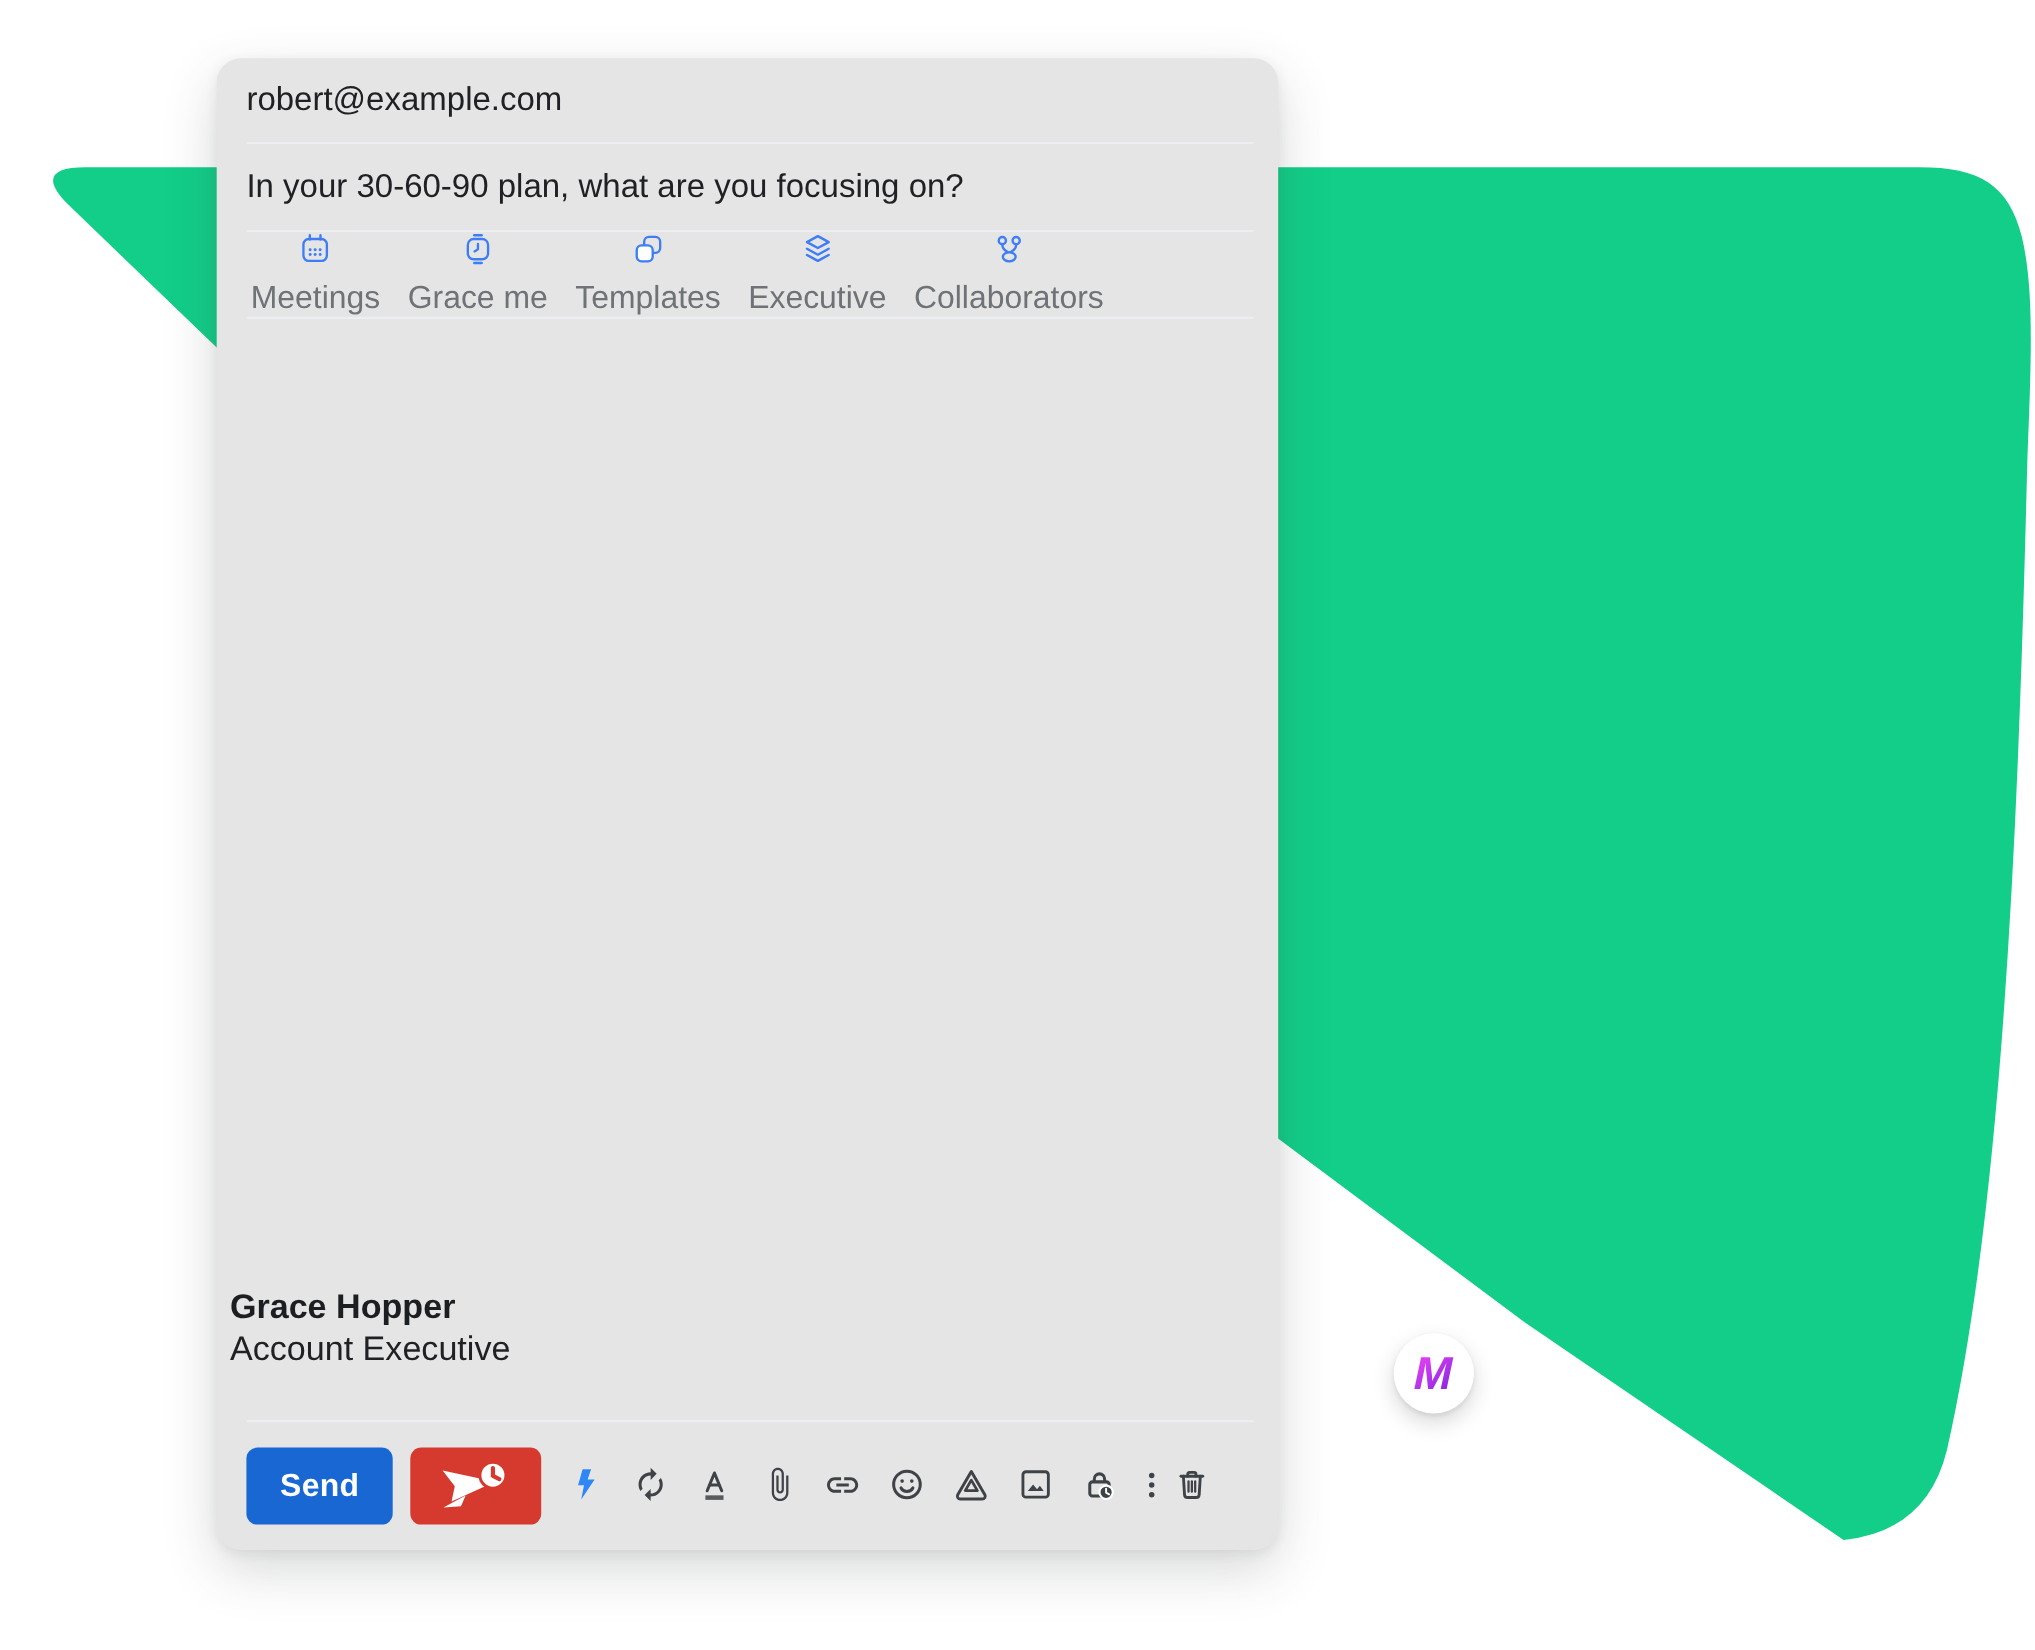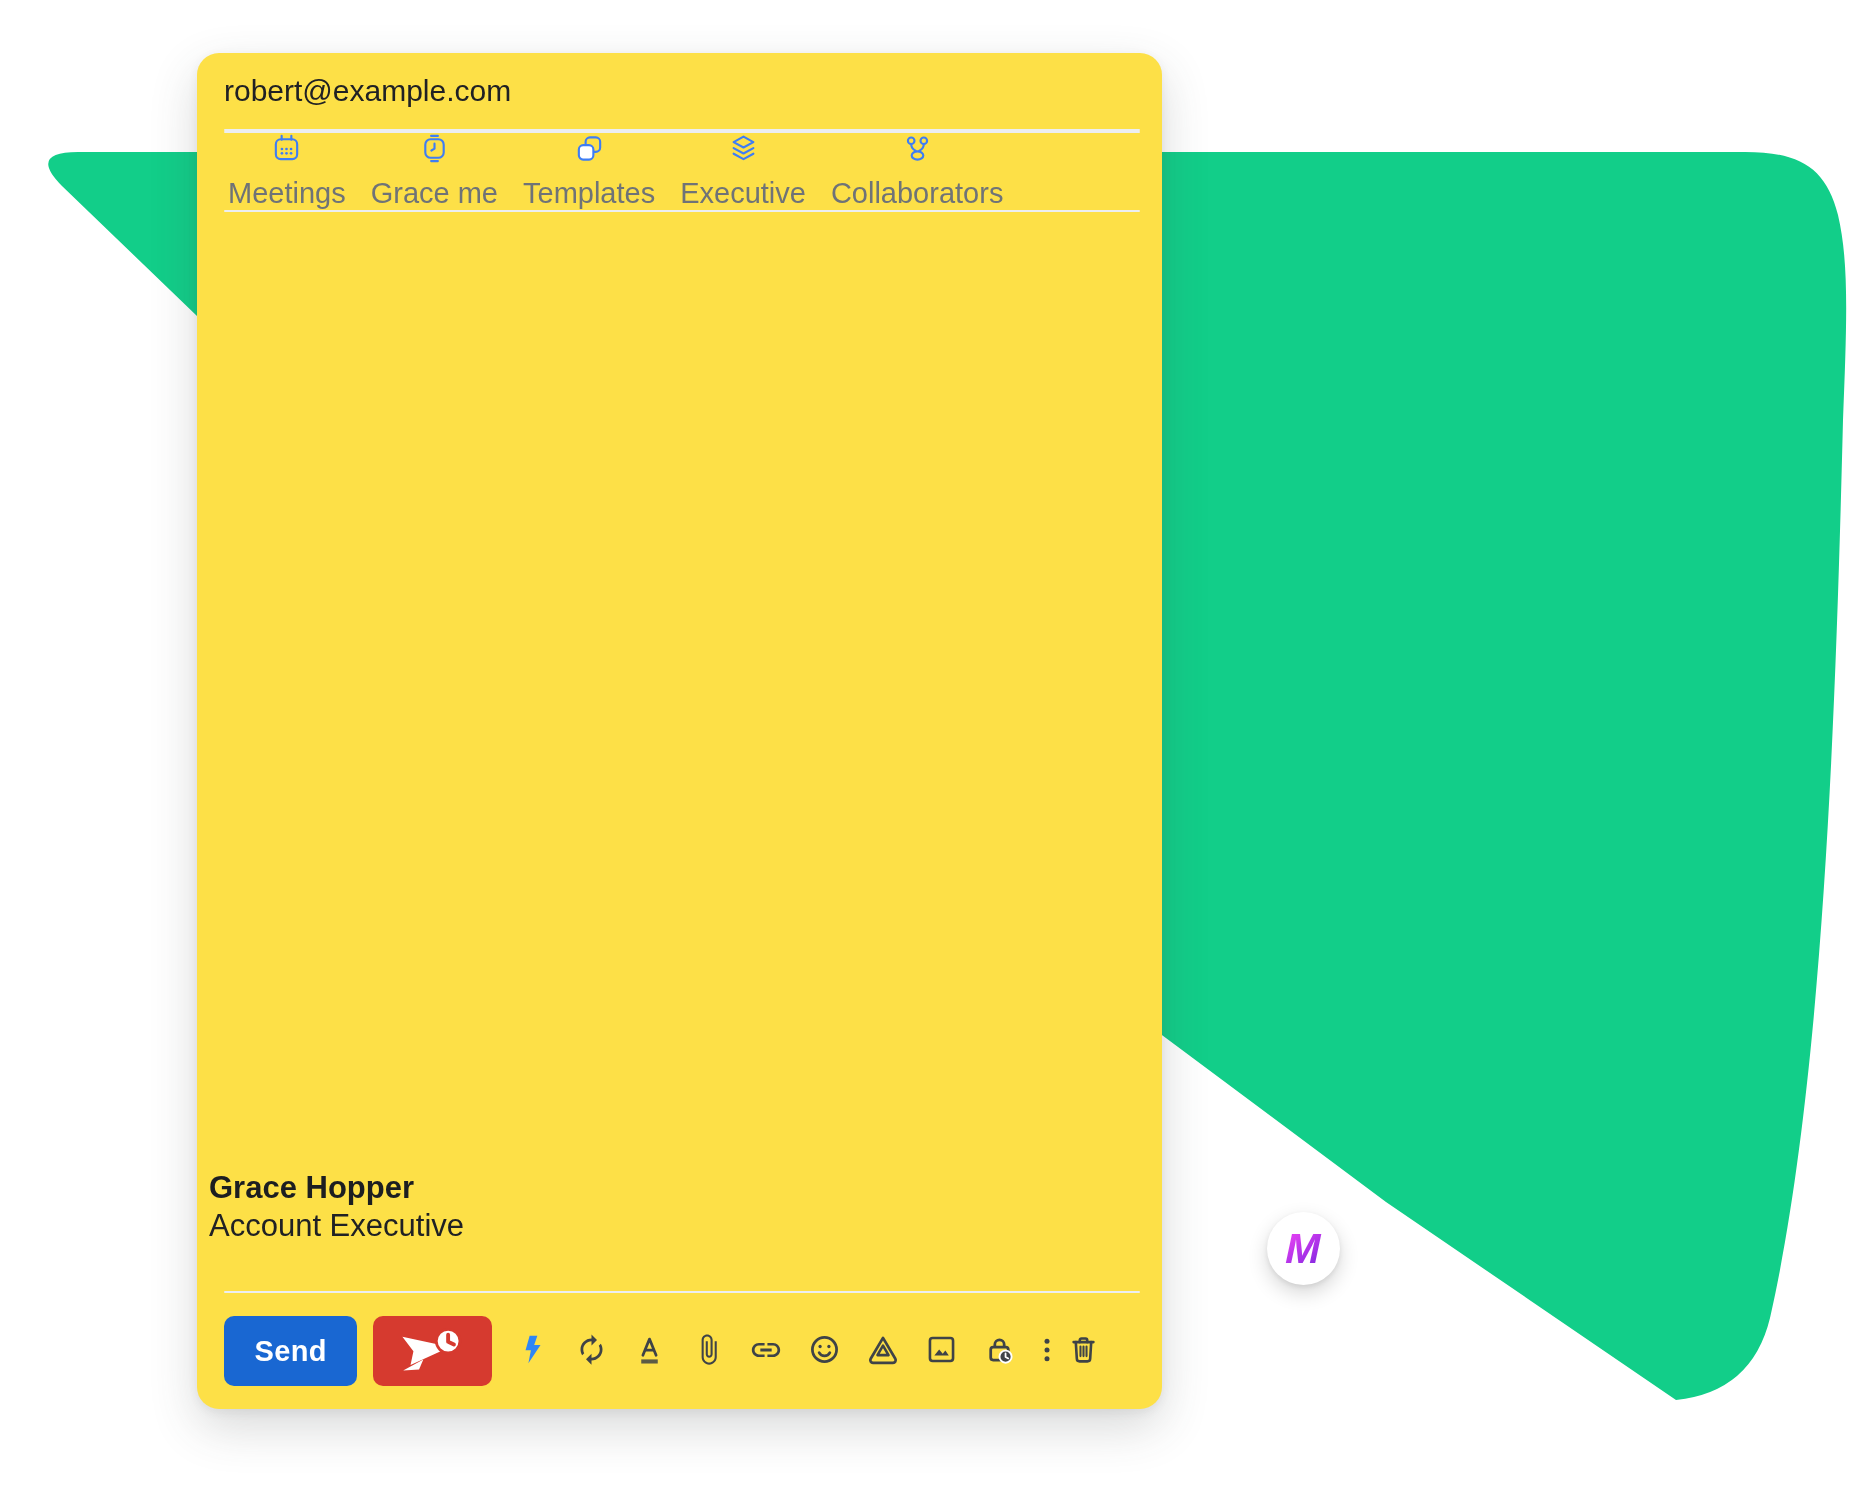--- a/index.html
+++ b/index.html
@@ -7,21 +7,21 @@
     width:1850px;height:1500px;position:relative;overflow:hidden;
     background:#ffffff;
     font-family:"Liberation Sans","DejaVu Sans",sans-serif;
     color:var(--text-primary,#202124);
   }
   .green-shape{position:absolute;left:0;top:0;width:1850px;height:1500px;z-index:0;}
   .green-shape path{fill:var(--brand-green,#12CE89);}
 
   .card{
     position:absolute;left:197px;top:53px;width:965px;height:1356px;z-index:1;
-    background:#fde047;border-radius:22px;
+    background:#e5e5e5;border-radius:22px;
     box-shadow:0 18px 48px rgba(60,64,67,.20),0 3px 10px rgba(60,64,67,.08);
     display:flex;flex-direction:column;
   }
   .field-row{flex:0 0 auto;display:flex;align-items:center;padding-left:27px;font-size:30px;color:var(--text-primary,#202124);}
   .to-row{height:76px;}
   .subject-row{height:78px;}
   .divider{flex:0 0 auto;height:2px;background:var(--divider,#ECEEF1);margin:0 22px 0 27px;border-radius:1px;}
 
   .action-row{flex:0 0 auto;height:77px;display:flex;align-items:center;padding-left:31px;}
   .action-item{
@@ -85,20 +85,23 @@
            Q 28 152 78 152 Z"></path>
 </svg>
 
 <div class="card">
 
   <div class="field-row to-row">
     <span>robert@example.com</span>
   </div>
   <div class="divider"></div>
 
+  <div class="field-row subject-row">
+    <span>In your 30-60-90 plan, what are you focusing on?</span>
+  </div>
   <div class="divider"></div>
 
   <div class="action-row">
 
     <button class="action-item">
       <span>
         <svg width="31" height="31" viewBox="0 0 32 32" fill="none" stroke="currentColor" stroke-width="2.2" stroke-linecap="round">
           <rect x="5" y="6.5" width="22" height="20.5" rx="5"></rect>
           <path d="M11 3v4 M21 3v4"></path>
           <g fill="currentColor" stroke="none">

